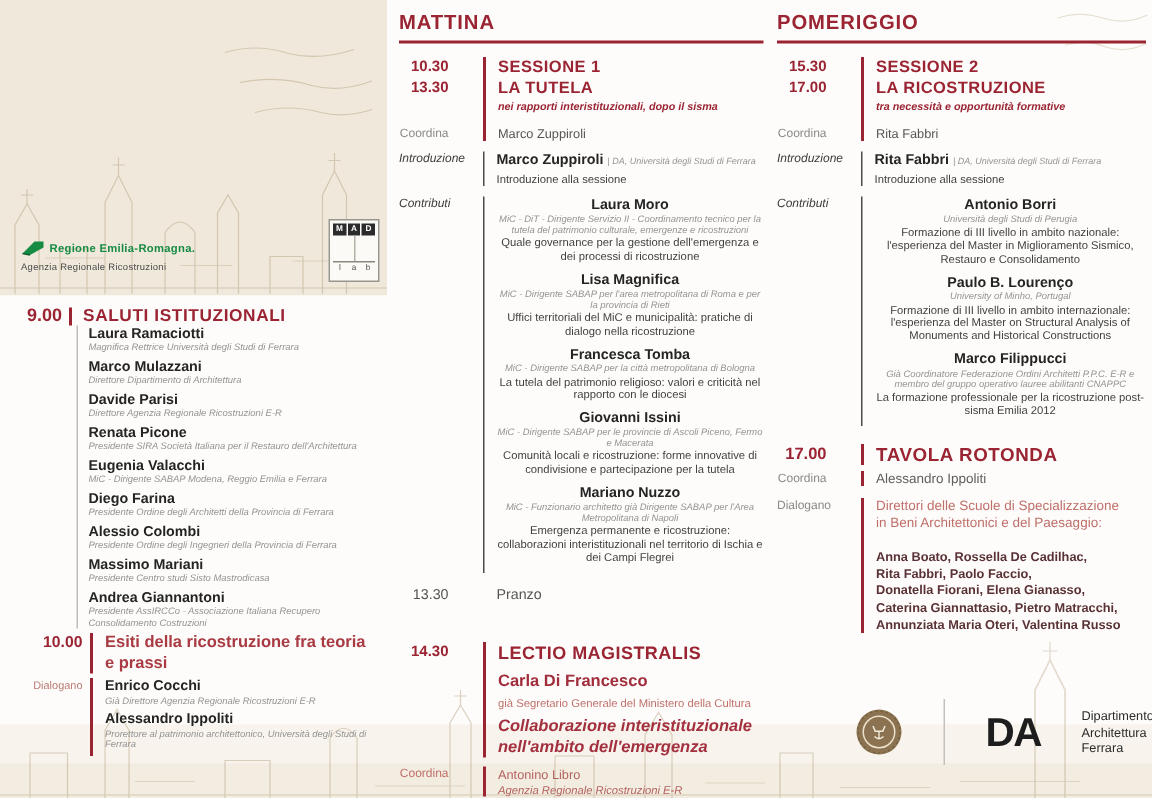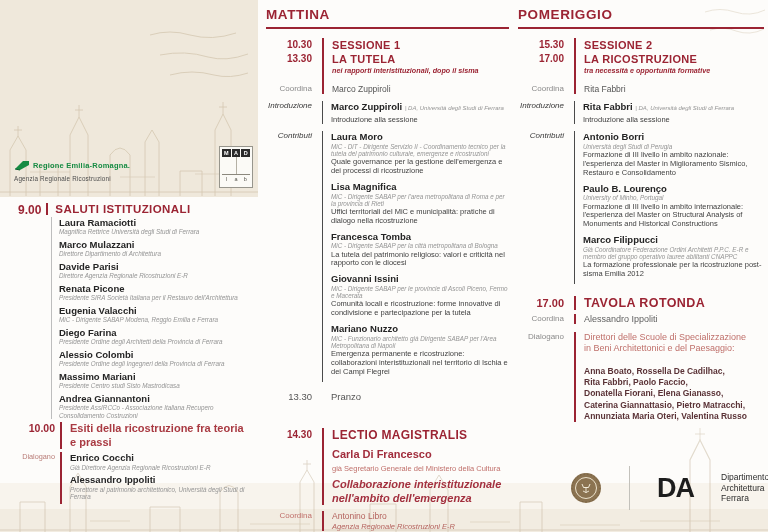--- a/index.html
+++ b/index.html
@@ -27,21 +27,21 @@
   .mad-top { display:flex; gap:1px; }
   .mad-top span { flex:1; background:#2b2b2b; color:#fff; font-size:5.5px; font-weight:bold;
                   text-align:center; line-height:8px; height:8px; }
   .mad-mid { height:18px; border-bottom:1px solid #8b887d; position:relative; }
   .mad-mid:before { content:""; position:absolute; left:50%; top:0; bottom:0; width:1px; background:#b4b0a4; }
   .mad-bot { display:flex; }
   .mad-bot span { flex:1; text-align:center; font-size:5.5px; color:#55534b; line-height:9px; }
 
   
   .row { display:flex; align-items:flex-start; }
-  .lblcol { flex:0 0 56px; width:56px; text-align:right; padding-right:10px; }
+  .lblcol { flex:0 0 56px; width:56px; text-align:right; padding-right:23px; }
   .content { flex:1; border-left:1.5px solid #4a4a4a; padding-left:8px; min-width:0; }
   .content.red { border-left:2px solid #9b2433; padding-left:8px; }
   .content.noline { border-left:none; padding-left:9px; }
 
   .time-red { font-size:10px; font-weight:bold; color:#9b2433; line-height:14px; }
   .lbl-gray { font-size:8px; color:#8a8a8a; }
   .lbl-dark { font-size:8px; font-weight:normal; font-style:italic; color:#3b3b3b; }
   .lbl-red  { font-size:8px; color:#c0706b; }
 
   
@@ -50,27 +50,27 @@
 
   
   .sess-name { font-size:11px; line-height:14px; font-weight:bold; color:#9b2433; letter-spacing:.3px; }
   .sess-sub  { font-size:7.2px; line-height:10px; font-weight:bold; font-style:italic; color:#9b2433; }
   .coord-name { margin-top:8px; font-size:8.5px; color:#555; }
   .lbl-coordina { margin-top:18px; }
 
   .p-name { font-size:9.5px; line-height:11.5px; font-weight:bold; color:#242424; }
   .p-affil { font-size:6.3px; line-height:7.2px; font-style:italic; color:#949494; }
   .p-talk { margin-top:1px; font-size:7.5px; line-height:8.9px; color:#3f3f3f; }
-  .entry { margin-bottom:5px; }
+  .entry { margin-bottom:5px;text-align:center; }
   .intro-line { white-space:nowrap; }
   .intro-affil { font-size:6px; font-style:italic; color:#949494; font-weight:normal; }
 
   
   .col-left { position:absolute; left:18px; top:203px; width:242px; z-index:2; }
-  .saluti-head { display:flex; align-items:flex-start; }
+  .saluti-head { display:flex; align-items:flex-end; }
   .saluti-time { font-size:12px; font-weight:bold; color:#9b2433; }
   .saluti-bar { width:2px; height:12px; background:#9b2433; margin:0 7px 0 5px; }
   .saluti-title { font-size:11.5px; font-weight:bold; color:#9b2433; letter-spacing:.4px; }
   .sp-list { margin-left:33px; margin-top:0; border-left:1px solid #bdbdbd; padding-left:7px; }
   .sp { margin-bottom:3.2px; }
   .sp-name { font-size:9.5px; line-height:11.4px; font-weight:bold; color:#242424; }
   .sp-role { font-size:6.3px; line-height:7.4px; font-style:italic; color:#949494; }
 
   .esiti { margin-top:3px; }
   .esiti .lblcol { flex:0 0 42px; width:42px; padding-right:5px; }

